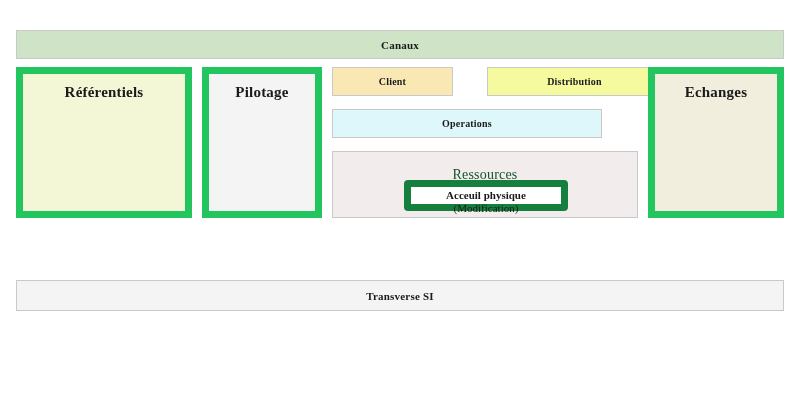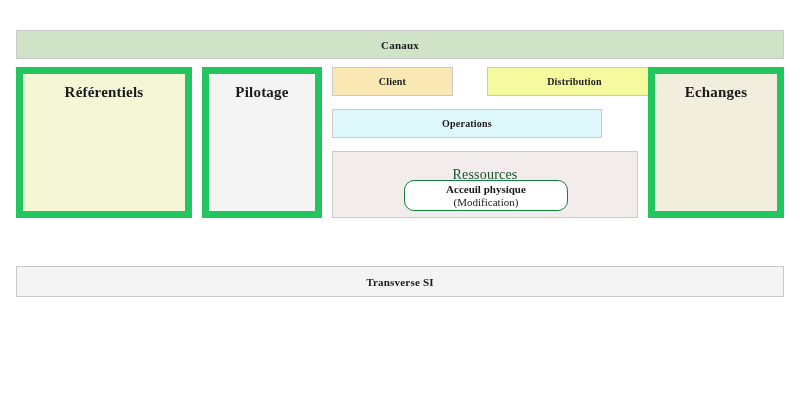--- a/index.html
+++ b/index.html
@@ -153,22 +153,22 @@
   }
 
   #acceuil-physique-card {
     position: absolute;
     left: 71px;
     top: 28px;
     width: 164px;
     height: 31px;
     box-sizing: border-box;
     background: #ffffff;
-    border: 1px solid #15803d;
-    border-radius: 10px;
+    border: 7px solid #15803d;
+    border-radius: 4px;
     text-align: center;
     padding-top: 2px;
   }
   #acceuil-physique-card .line1 {
     font-weight: bold;
     font-size: 11px;
     color: #1a1a1a;
     line-height: 13px;
   }
   #acceuil-physique-card .line2 {
@@ -178,21 +178,21 @@
     line-height: 13px;
   }
 
   
   #data-plateforme-band {
     top: 227px;
     height: 28px;
     background: #fb9be8;
   }
   #transverse-si-band {
-    top: 266px;
+    top: 280px;
     height: 31px;
     background: #f4f4f4;
   }
 </style>
 </head>
 <body>
 
 <div id="diagram">
 
   <div id="canaux-band" class="band">

